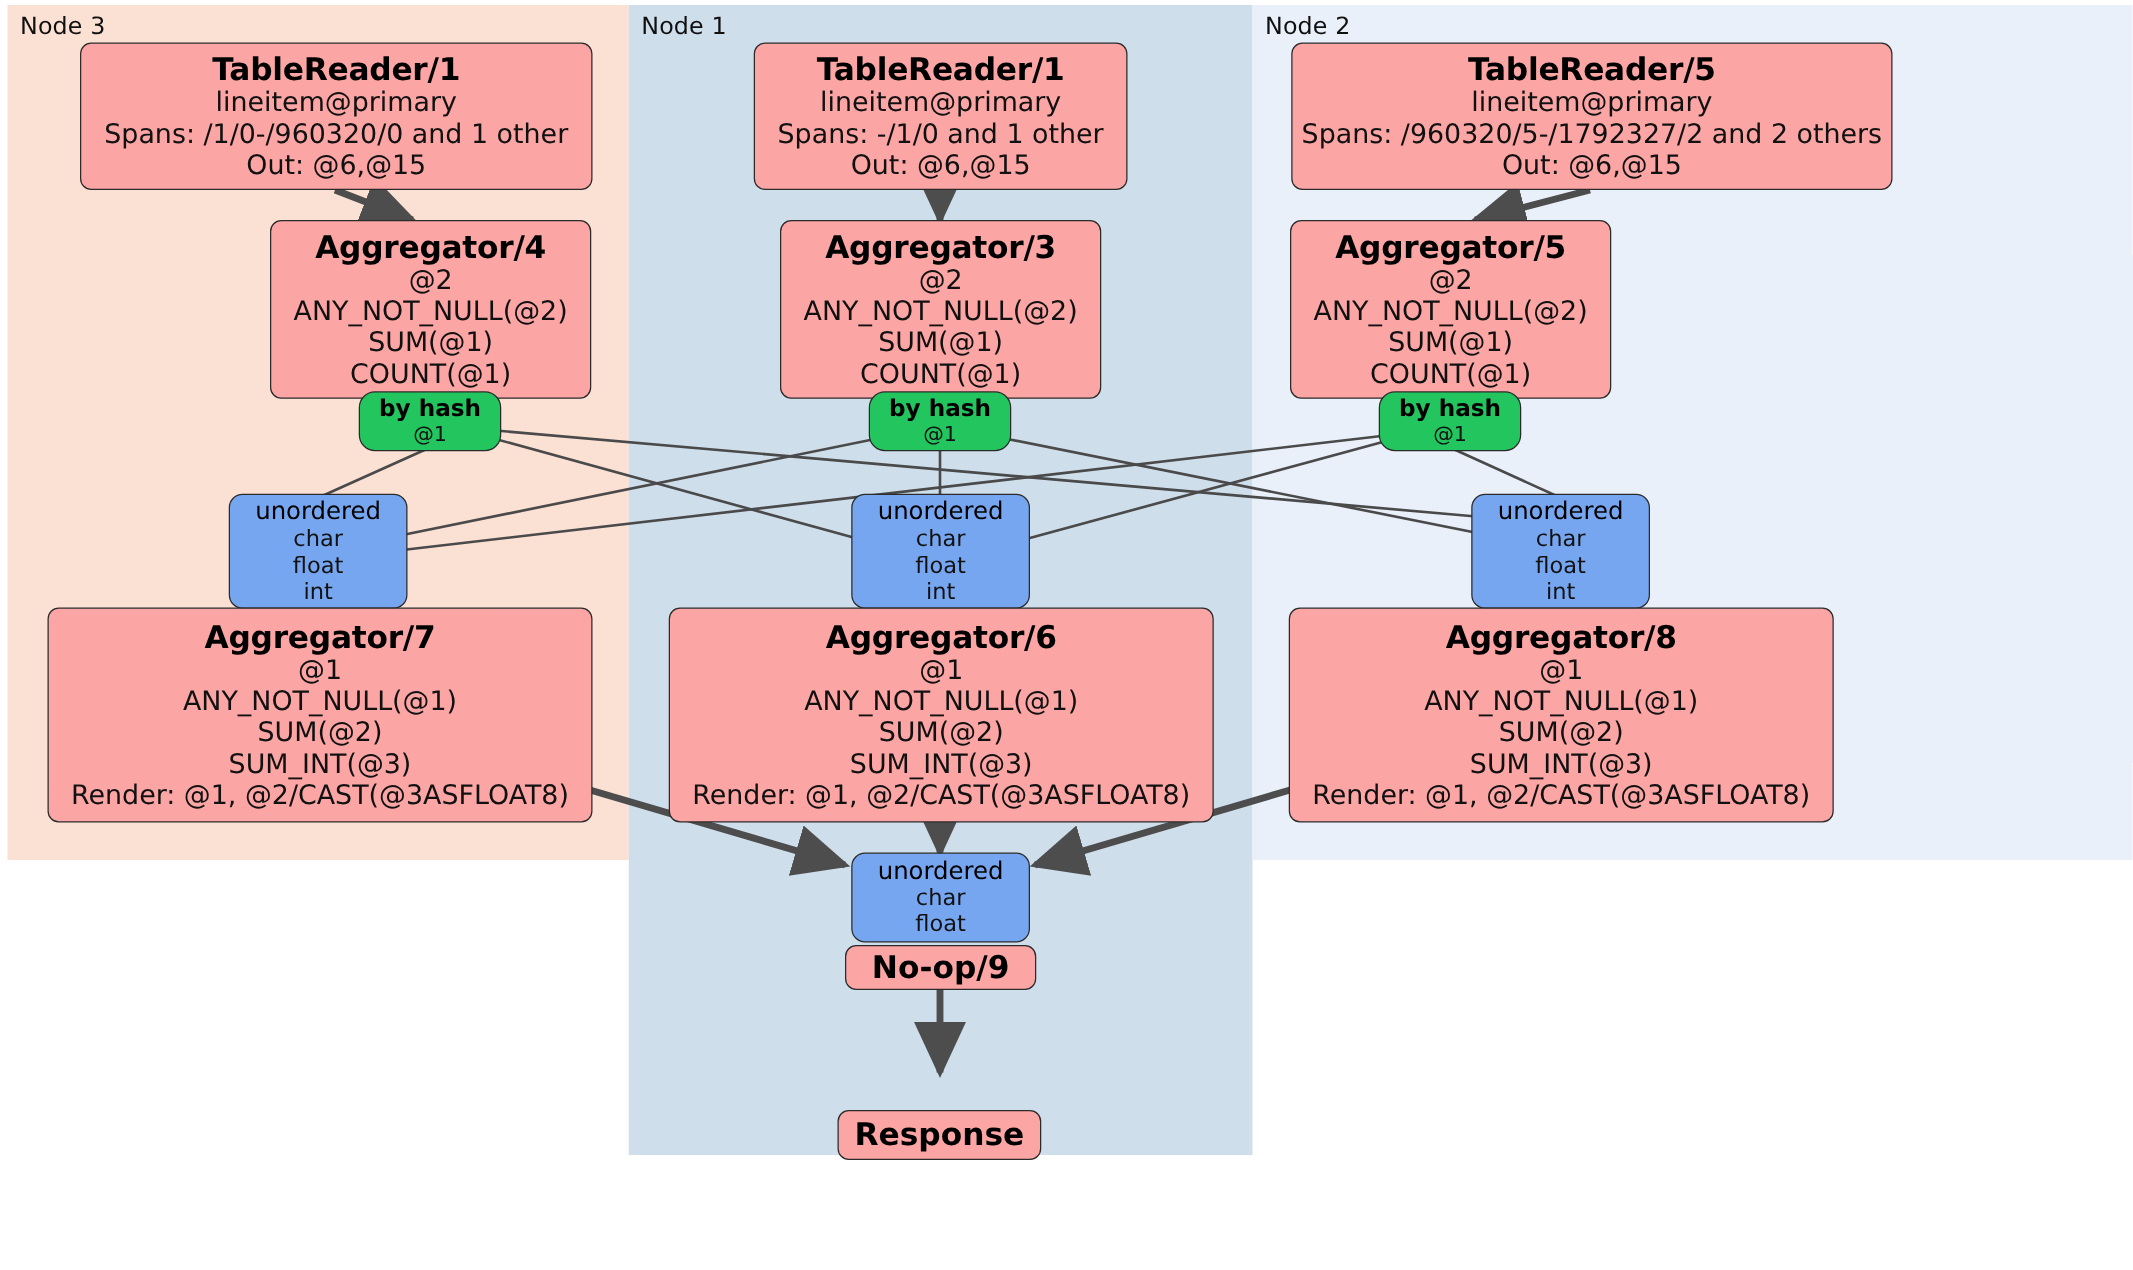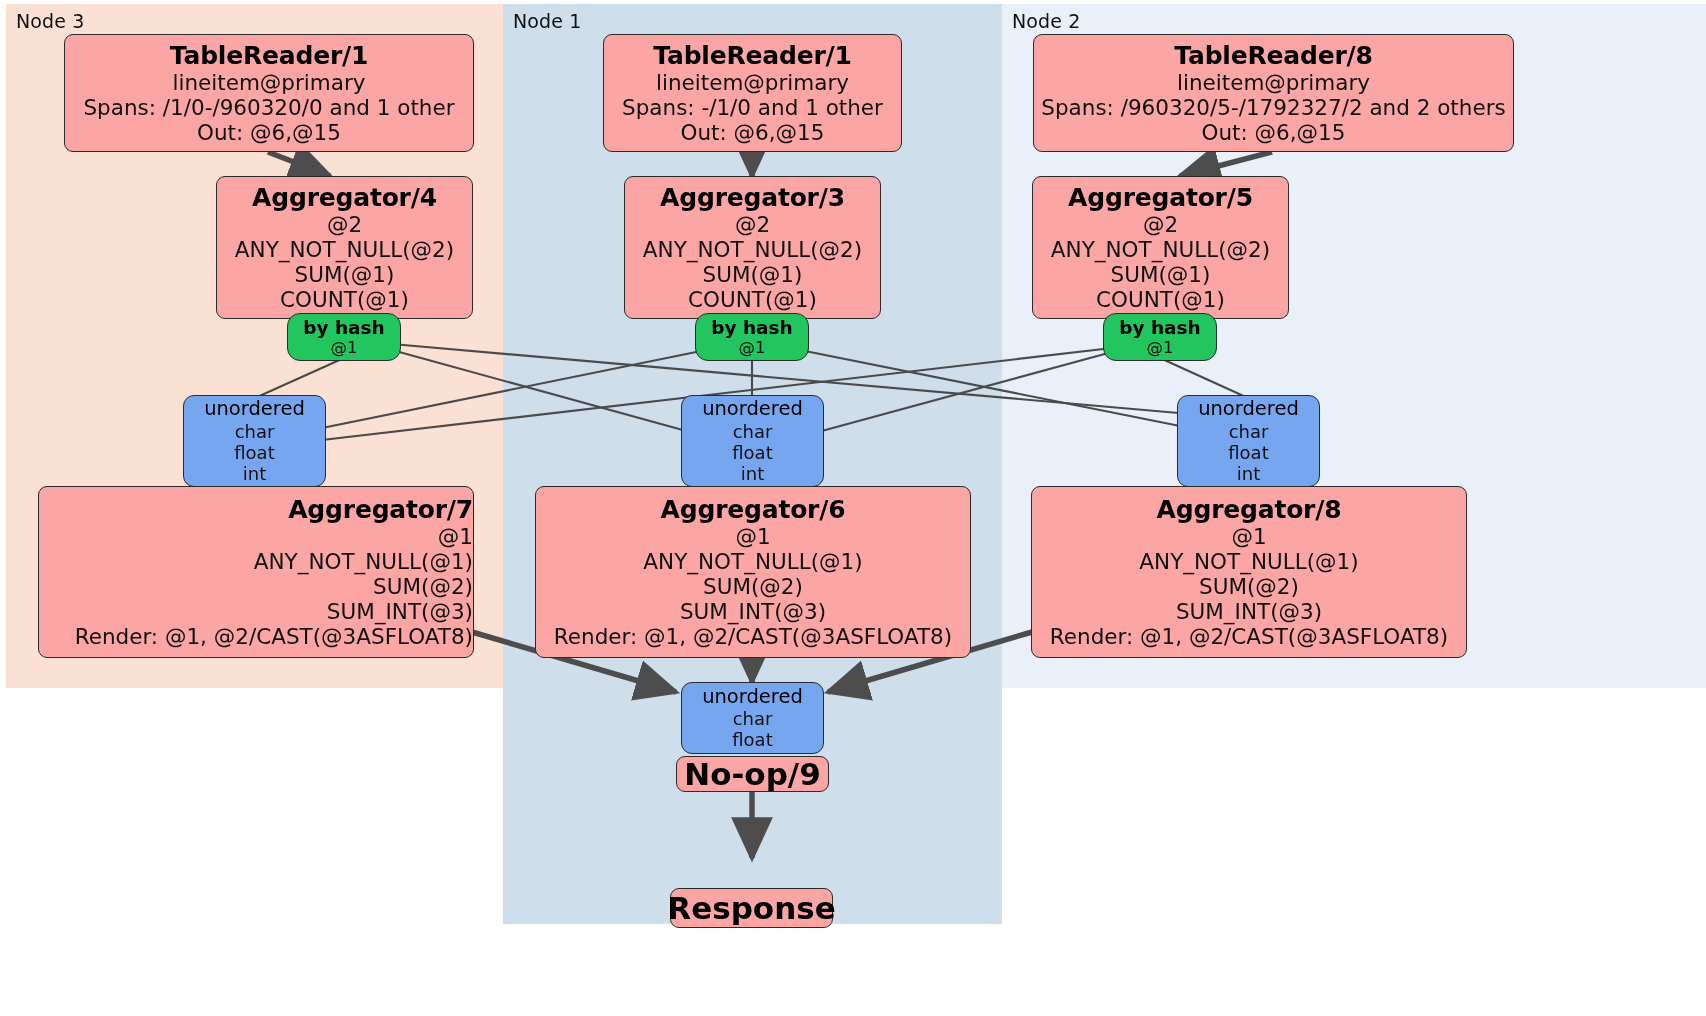--- a/index.html
+++ b/index.html
@@ -29,21 +29,21 @@
   .proc{background:#fca5a5;}
   .router{background:#22c55e;border-radius:13px;}
   .stream{background:#77a6f0;border-radius:11px;}
 
   .t-title{font-weight:bold;font-size:25px;color:#000;letter-spacing:-0.2px;}
   .t-sub{font-size:21.5px;color:#111;}
   .r-title{font-weight:bold;font-size:18.5px;color:#000;}
   .r-sub{font-size:16.5px;color:#111;}
   .s-title{font-weight:normal;font-size:19.5px;color:#000;}
   .s-sub{font-size:18px;color:#111;}
-  .small-title{font-weight:bold;font-size:31px;color:#000;}
+  .small-title{font-weight:bold;font-size:25px;color:#000;}
 </style>
 </head>
 <body>
 
 <div id="stage">
 
   <div class="node-panel" style="left:6px;top:4px;width:497px;height:684px;background:#fbe1d3;">
     <div class="node-label">Node 3</div>
   </div>
 
@@ -104,21 +104,21 @@
   </div>
 
   <div class="gbox proc" style="left:603px;top:34px;width:299px;height:118px;">
     <div class="t-title">TableReader/1</div>
     <div class="t-sub">lineitem@primary</div>
     <div class="t-sub">Spans: -/1/0 and 1 other</div>
     <div class="t-sub">Out: @6,@15</div>
   </div>
 
   <div class="gbox proc" style="left:1033px;top:34px;width:481px;height:118px;">
-    <div class="t-title">TableReader/8</div>
+    <div class="t-title">TableReader/5</div>
     <div class="t-sub">lineitem@primary</div>
     <div class="t-sub">Spans: /960320/5-/1792327/2 and 2 others</div>
     <div class="t-sub">Out: @6,@15</div>
   </div>
 
   <div class="gbox proc" style="left:216px;top:176px;width:257px;height:143px;">
     <div class="t-title">Aggregator/4</div>
     <div class="t-sub">@2</div>
     <div class="t-sub">ANY_NOT_NULL(@2)</div>
     <div class="t-sub">SUM(@1)</div>
@@ -170,21 +170,21 @@
     <div class="s-sub">int</div>
   </div>
 
   <div class="gbox stream" style="left:1177px;top:395px;width:143px;height:92px;">
     <div class="s-title">unordered</div>
     <div class="s-sub">char</div>
     <div class="s-sub">float</div>
     <div class="s-sub">int</div>
   </div>
 
-  <div class="gbox proc" style="left:38px;top:486px;width:436px;height:172px;align-items:flex-end;">
+  <div class="gbox proc" style="left:38px;top:486px;width:436px;height:172px;">
     <div class="t-title">Aggregator/7</div>
     <div class="t-sub">@1</div>
     <div class="t-sub">ANY_NOT_NULL(@1)</div>
     <div class="t-sub">SUM(@2)</div>
     <div class="t-sub">SUM_INT(@3)</div>
     <div class="t-sub">Render: @1, @2/CAST(@3ASFLOAT8)</div>
   </div>
 
   <div class="gbox proc" style="left:535px;top:486px;width:436px;height:172px;">
     <div class="t-title">Aggregator/6</div>

